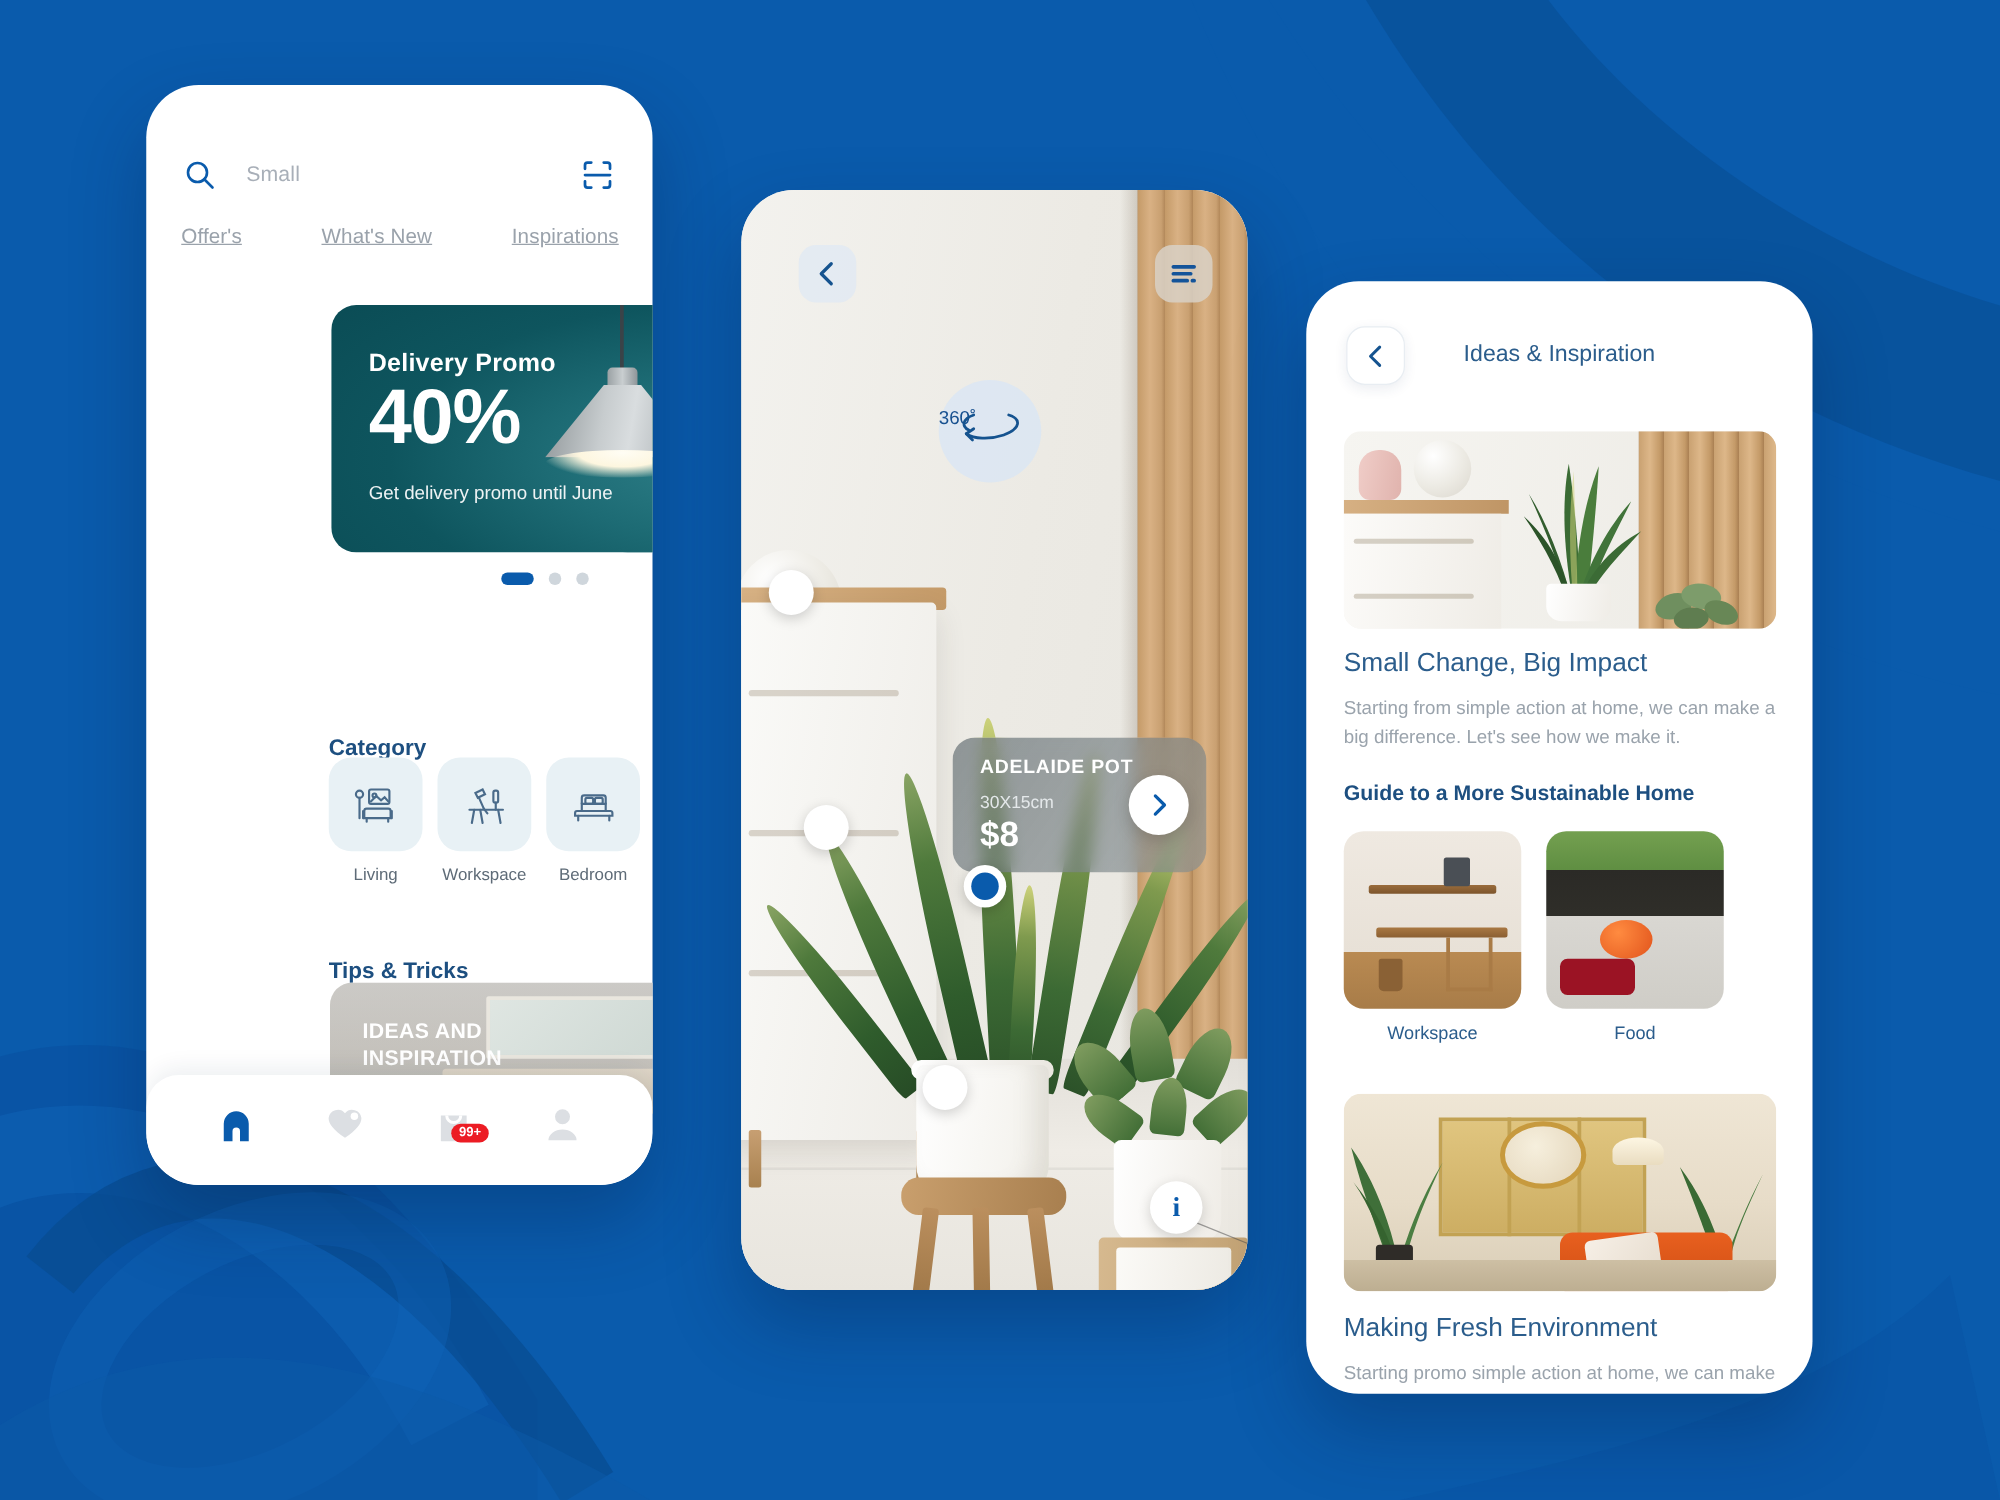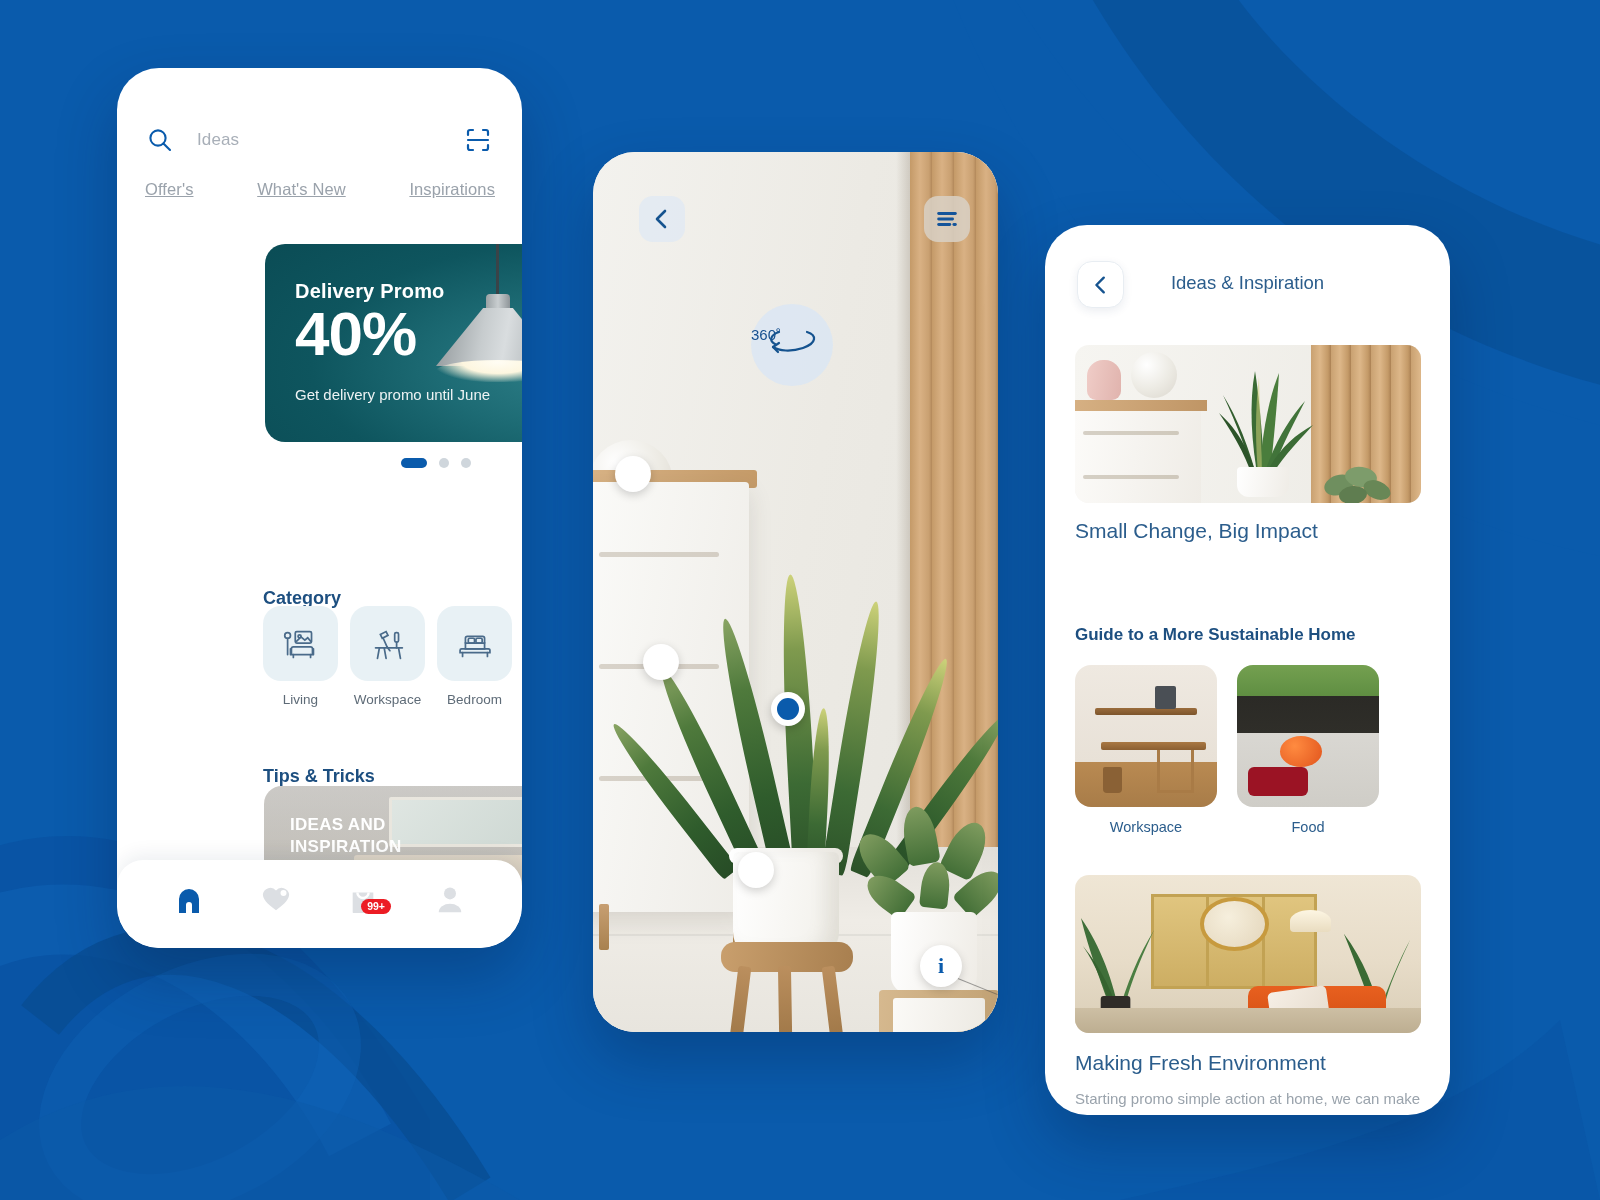--- a/index.html
+++ b/index.html
@@ -331,21 +331,21 @@
 
 <div class="phone" id="phone1">
 
   <div class="p1-search-row">
     <span class="search-icon">
       <svg viewBox="0 0 26 26" width="26" height="26">
           <circle cx="11" cy="11" r="7.6" fill="none" stroke="#0a5bac" stroke-width="2.1"></circle>
           <line x1="16.4" y1="16.4" x2="23" y2="23" stroke="#0a5bac" stroke-width="2.1" stroke-linecap="round"></line>
         </svg>
     </span>
-    <span class="search-placeholder">Ideas</span>
+    <span class="search-placeholder">Small</span>
     <span class="scan-icon">
       <svg viewBox="0 0 28 28" width="28" height="28">
         <g fill="none" stroke="#0a5bac" stroke-width="2.2" stroke-linecap="round">
           <path d="M4,9 V6 A2,2 0 0 1 6,4 H9"></path>
             <path d="M19,4 H22 A2,2 0 0 1 24,6 V9"></path>
           <path d="M24,19 V22 A2,2 0 0 1 22,24 H19"></path>
             <path d="M9,24 H6 A2,2 0 0 1 4,22 V19"></path>
           <line x1="4" y1="14" x2="24" y2="14"></line>
         </g>
       </svg>
@@ -554,20 +554,30 @@
       <path d="M18,36 C12,33 13,27 22,24" fill="none" stroke="#15538f" stroke-width="2.2" stroke-linecap="round"></path>
       <path d="M50,24 C60,27 60,35 46,40 C34,44 22,43 16,39" fill="none" stroke="#15538f" stroke-width="2.2" stroke-linecap="round"></path>
       <polyline points="22,35 16,39 21,44" fill="none" stroke="#15538f" stroke-width="2.2" stroke-linecap="round" stroke-linejoin="round"></polyline>
     </svg>
   </div>
 
   <div class="ar-dot d1"></div>
   <div class="ar-dot d2"></div>
   <div class="ar-dot d3"></div>
 
+  <div class="p2-card">
+    <div class="p2-card-title">ADELAIDE POT</div>
+    <div class="p2-card-size">30X15cm</div>
+    <div class="p2-card-price">$8</div>
+    <div class="p2-card-next">
+      <svg viewBox="0 0 24 24" width="22" height="22">
+        <polyline points="9,4 17,12 9,20" fill="none" stroke="#0a5bac" stroke-width="2.8" stroke-linecap="round" stroke-linejoin="round"></polyline>
+      </svg>
+    </div>
+  </div>
   <div class="p2-active-dot">
       <i></i>
     </div>
 
   <div class="p2-info-line"></div>
   <div class="p2-info">i</div>
 </div>
 
 <div class="phone" id="phone3">
   <div class="p3-head">
@@ -606,20 +616,21 @@
       <svg viewBox="0 0 72 46" width="72" height="46">
         <ellipse cx="18" cy="28" rx="15" ry="10" fill="#6f8f5f" transform="rotate(-18 18 28)"></ellipse>
         <ellipse cx="40" cy="20" rx="16" ry="10" fill="#7d9c6b" transform="rotate(8 40 20)"></ellipse>
         <ellipse cx="56" cy="33" rx="14" ry="9" fill="#688756" transform="rotate(22 56 33)"></ellipse>
         <ellipse cx="32" cy="38" rx="14" ry="9" fill="#5f7d50" transform="rotate(-6 32 38)"></ellipse>
       </svg>
     </div>
   </div>
 
   <div class="p3-h1">Small Change, Big Impact</div>
+  <div class="p3-p">Starting from simple action at home, we can make a big difference. Let's see how we make it.</div>
   <div class="p3-h2">Guide to a More Sustainable Home</div>
 
   <div class="guide-row">
     <div class="guide-item">
       <div class="guide-thumb t1">
         <div class="t1-shelf"></div>
           <div class="t1-box"></div>
           <div class="t1-desk"></div>
         <div class="t1-chair"></div>
           <div class="t1-bin"></div>

